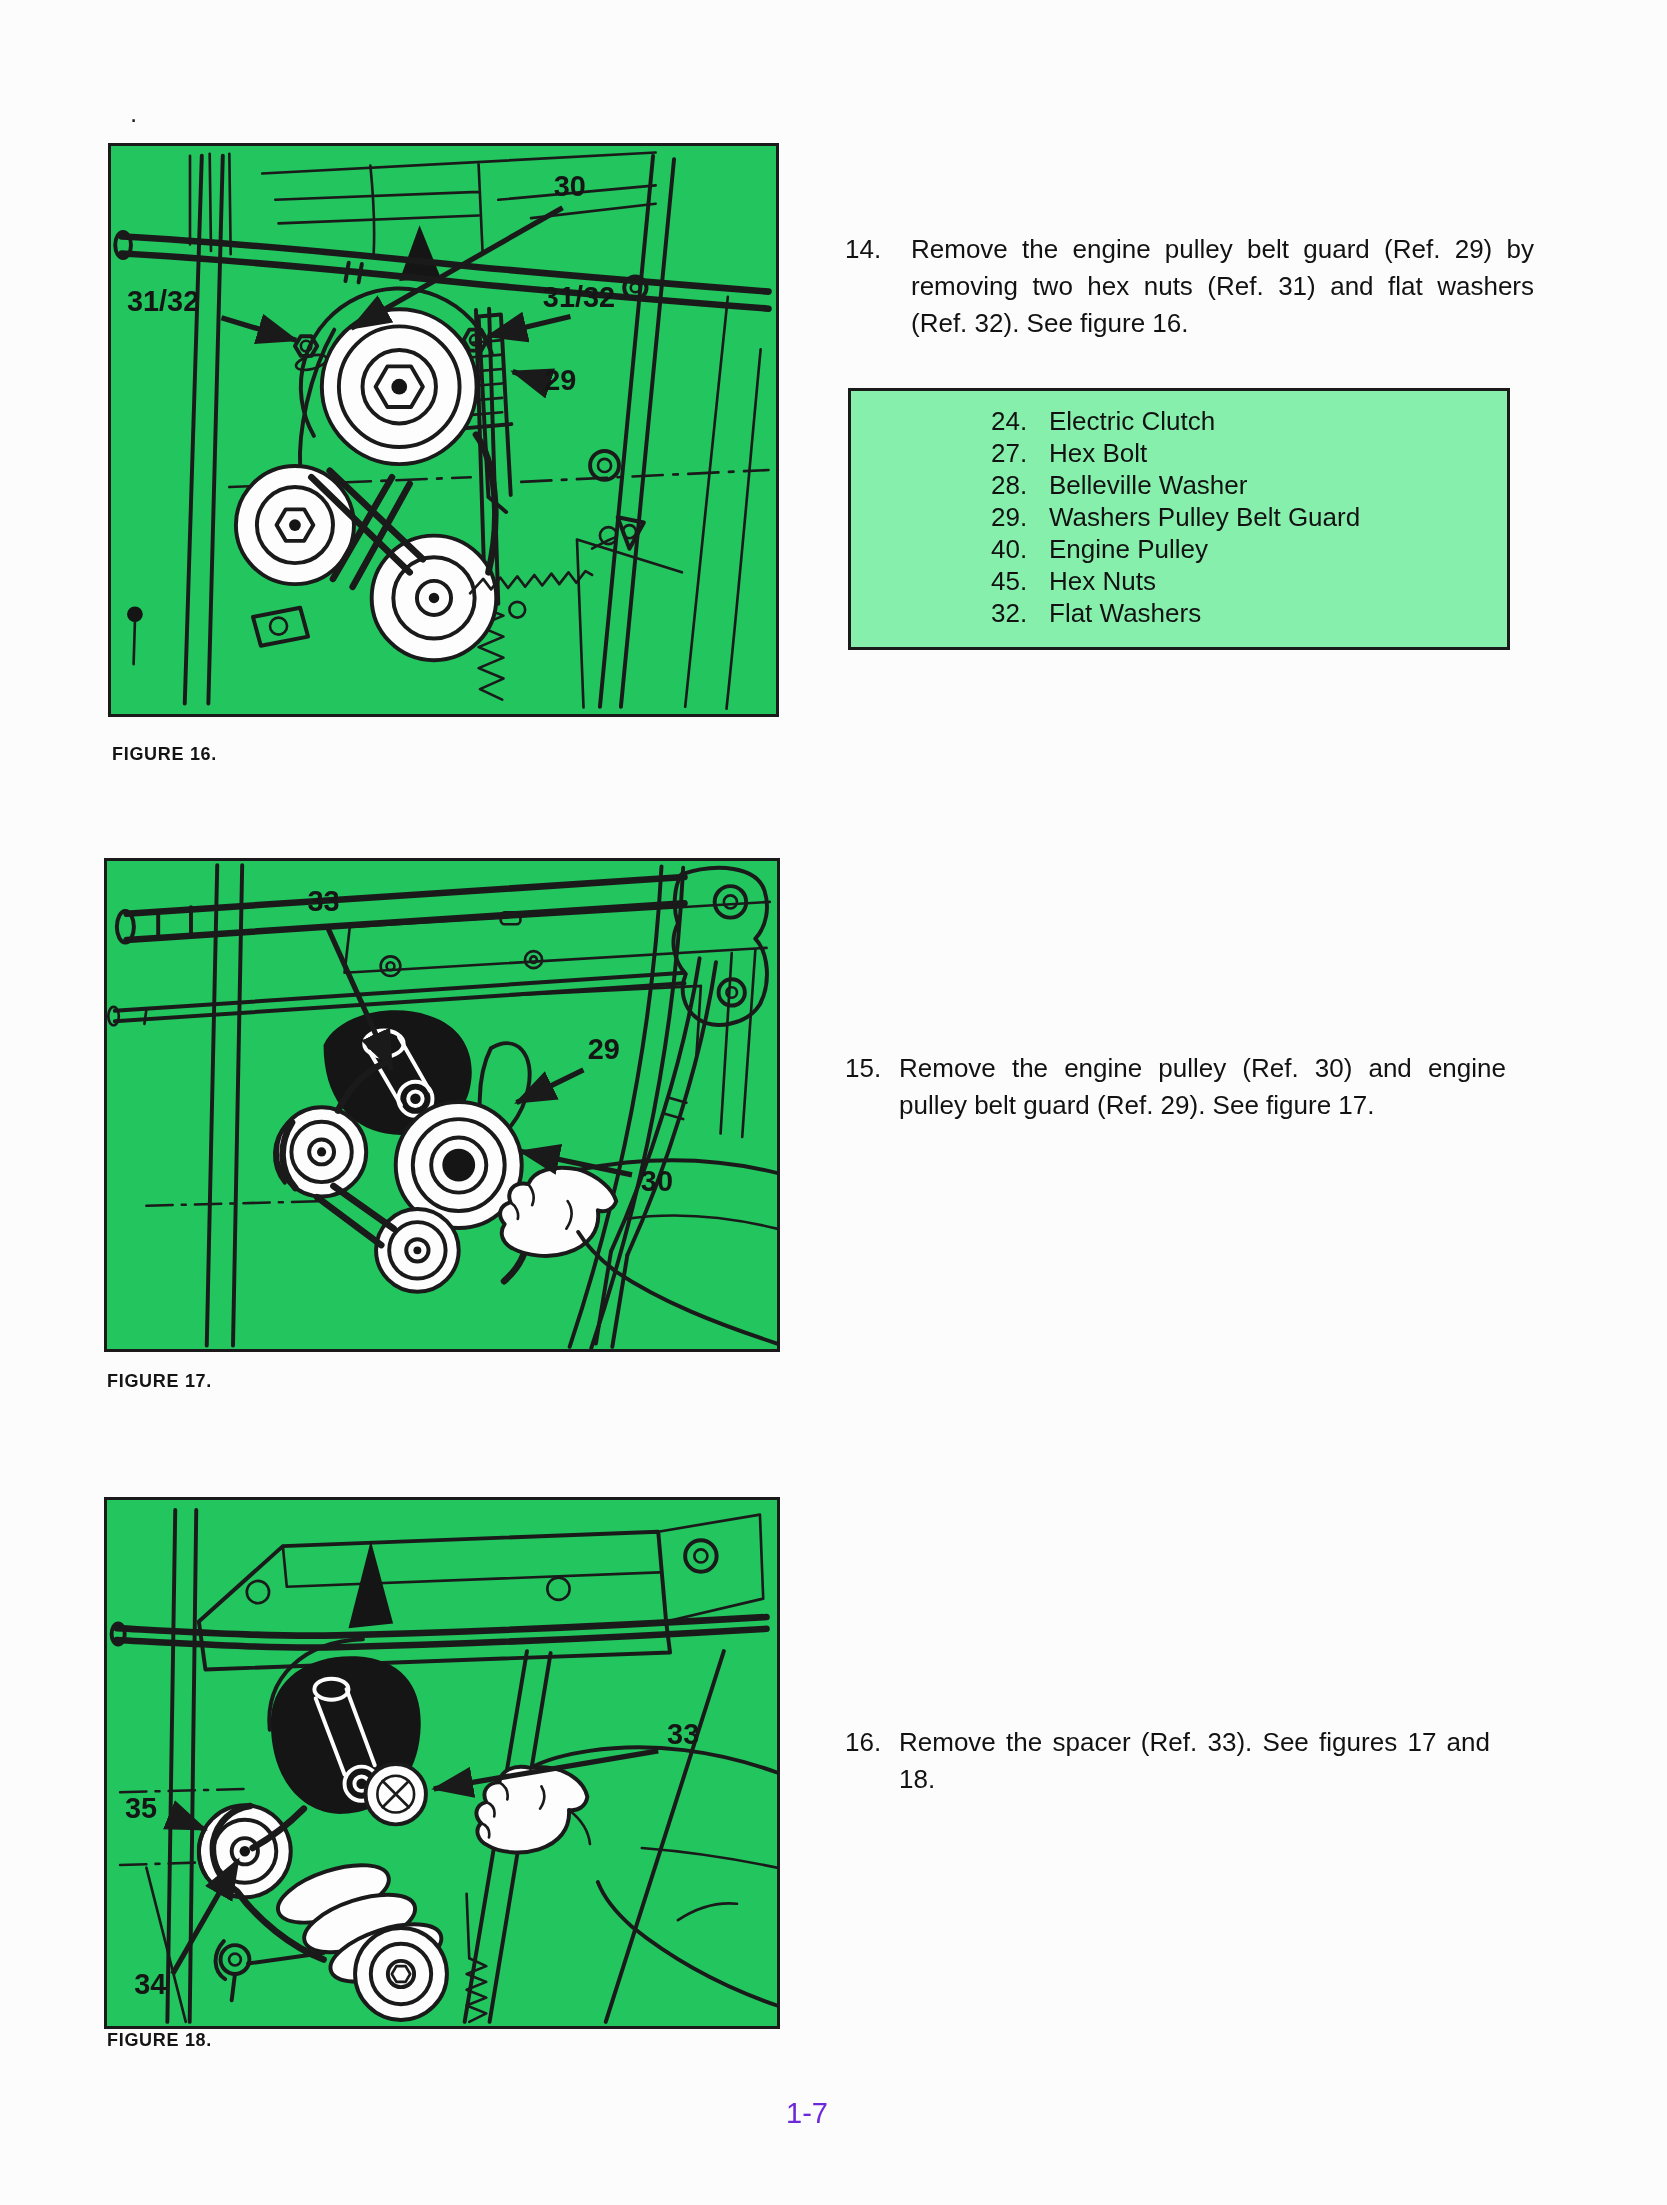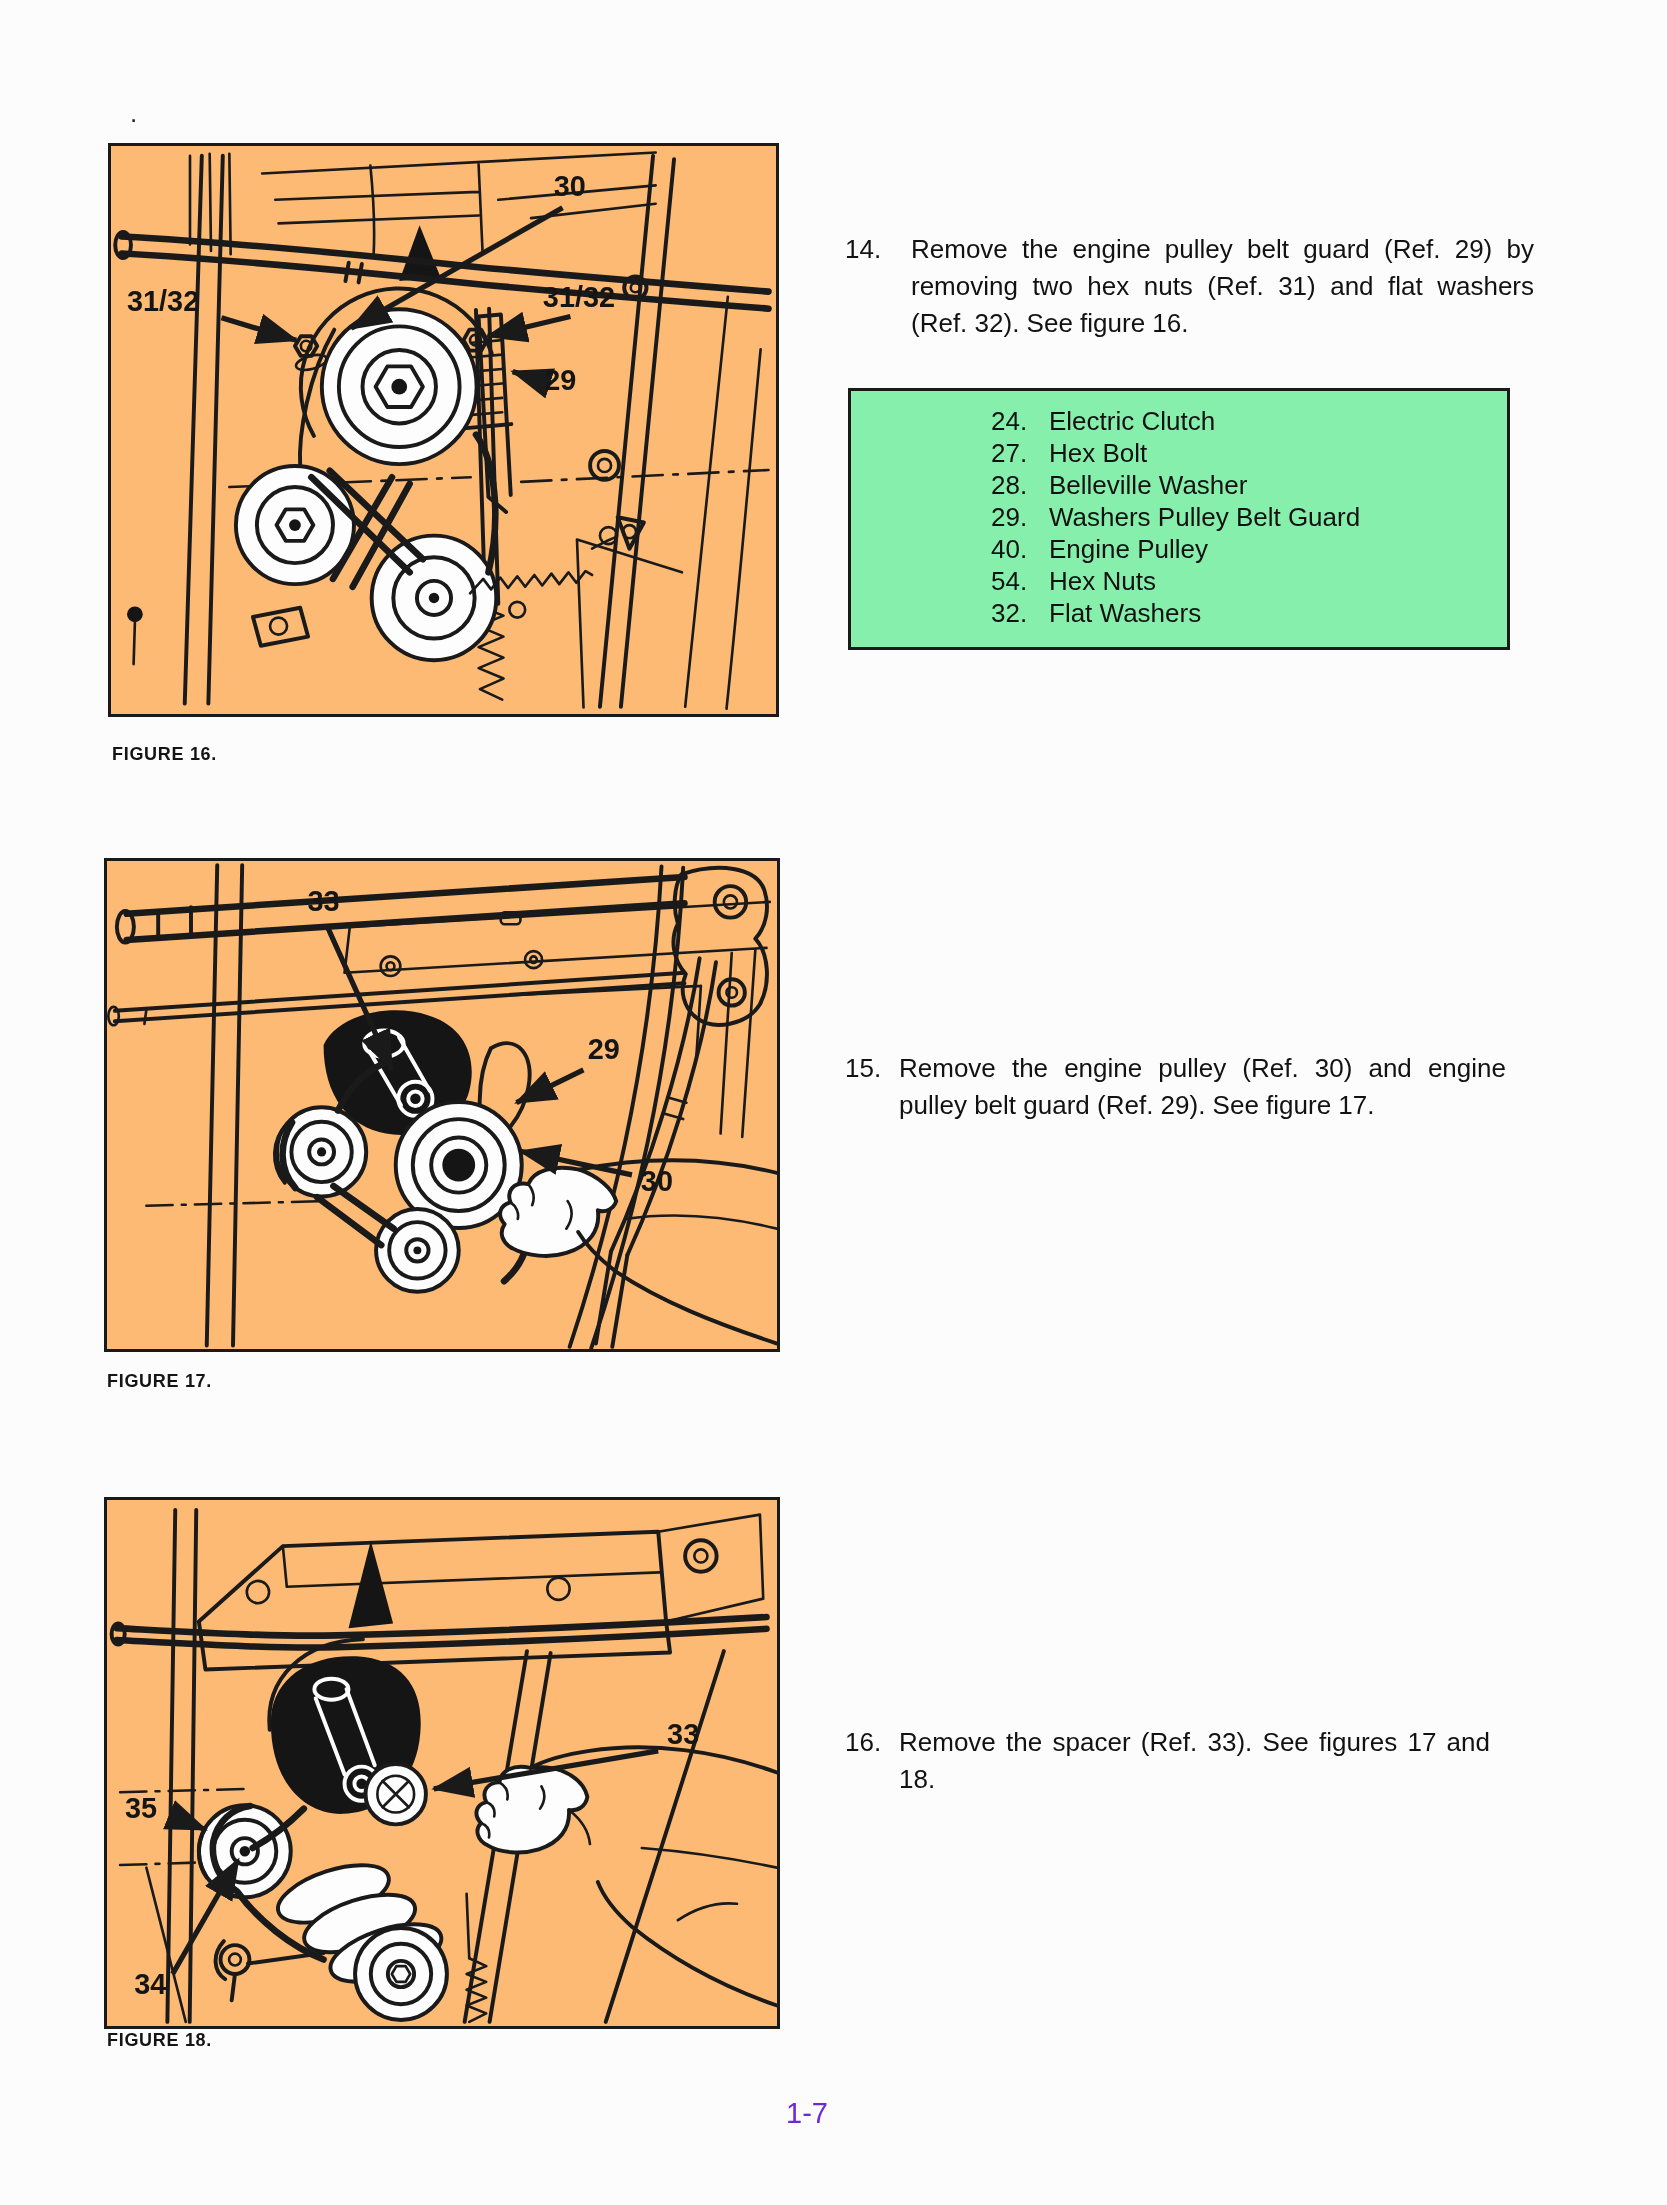--- a/index.html
+++ b/index.html
@@ -2,21 +2,21 @@
 <html style="font-size:10.5px"><head>
 <meta charset="utf-8">
 <style>
   html,body{margin:0;padding:0;}
   body{
     width:1668px;height:2205px;position:relative;
     background:#fcfcfc;color:#161616;
     font-family:"Liberation Sans",sans-serif;
     overflow:hidden;
   }
-  .figbox{position:absolute;border:3.3px solid #1a1a1a;background:#fdba74;}
+  .figbox{position:absolute;border:3.3px solid #1a1a1a;background:#22c55e;}
   .figbox svg{position:absolute;left:0;top:0;width:100%;height:100%;}
   #figbox16{left:108px;top:143px;width:665px;height:568px;}
   #figbox17{left:104px;top:858px;width:670px;height:488px;}
   #figbox18{left:104px;top:1497px;width:670px;height:526px;}
   .figcaption{position:absolute;font-weight:bold;font-size:18px;letter-spacing:0.7px;color:#141414;}
   #cap16{left:112px;top:744px;}
   #cap17{left:107px;top:1371px;}
   #cap18{left:107px;top:2030px;}
   .step{position:absolute;display:flex;font-size:26px;line-height:37px;color:#121212;}
   .step .num{width:54px;flex:none;}
@@ -327,21 +327,21 @@
     </div>
     <div class="partrow">
       <div class="ref">29.</div>
       <div class="nm">Washers Pulley Belt Guard</div>
     </div>
     <div class="partrow">
       <div class="ref">40.</div>
       <div class="nm">Engine Pulley</div>
     </div>
     <div class="partrow">
-      <div class="ref">54.</div>
+      <div class="ref">45.</div>
       <div class="nm">Hex Nuts</div>
     </div>
     <div class="partrow">
       <div class="ref">32.</div>
       <div class="nm">Flat Washers</div>
     </div>
   </div>
 </div>
 
 <div class="step" id="step15">

